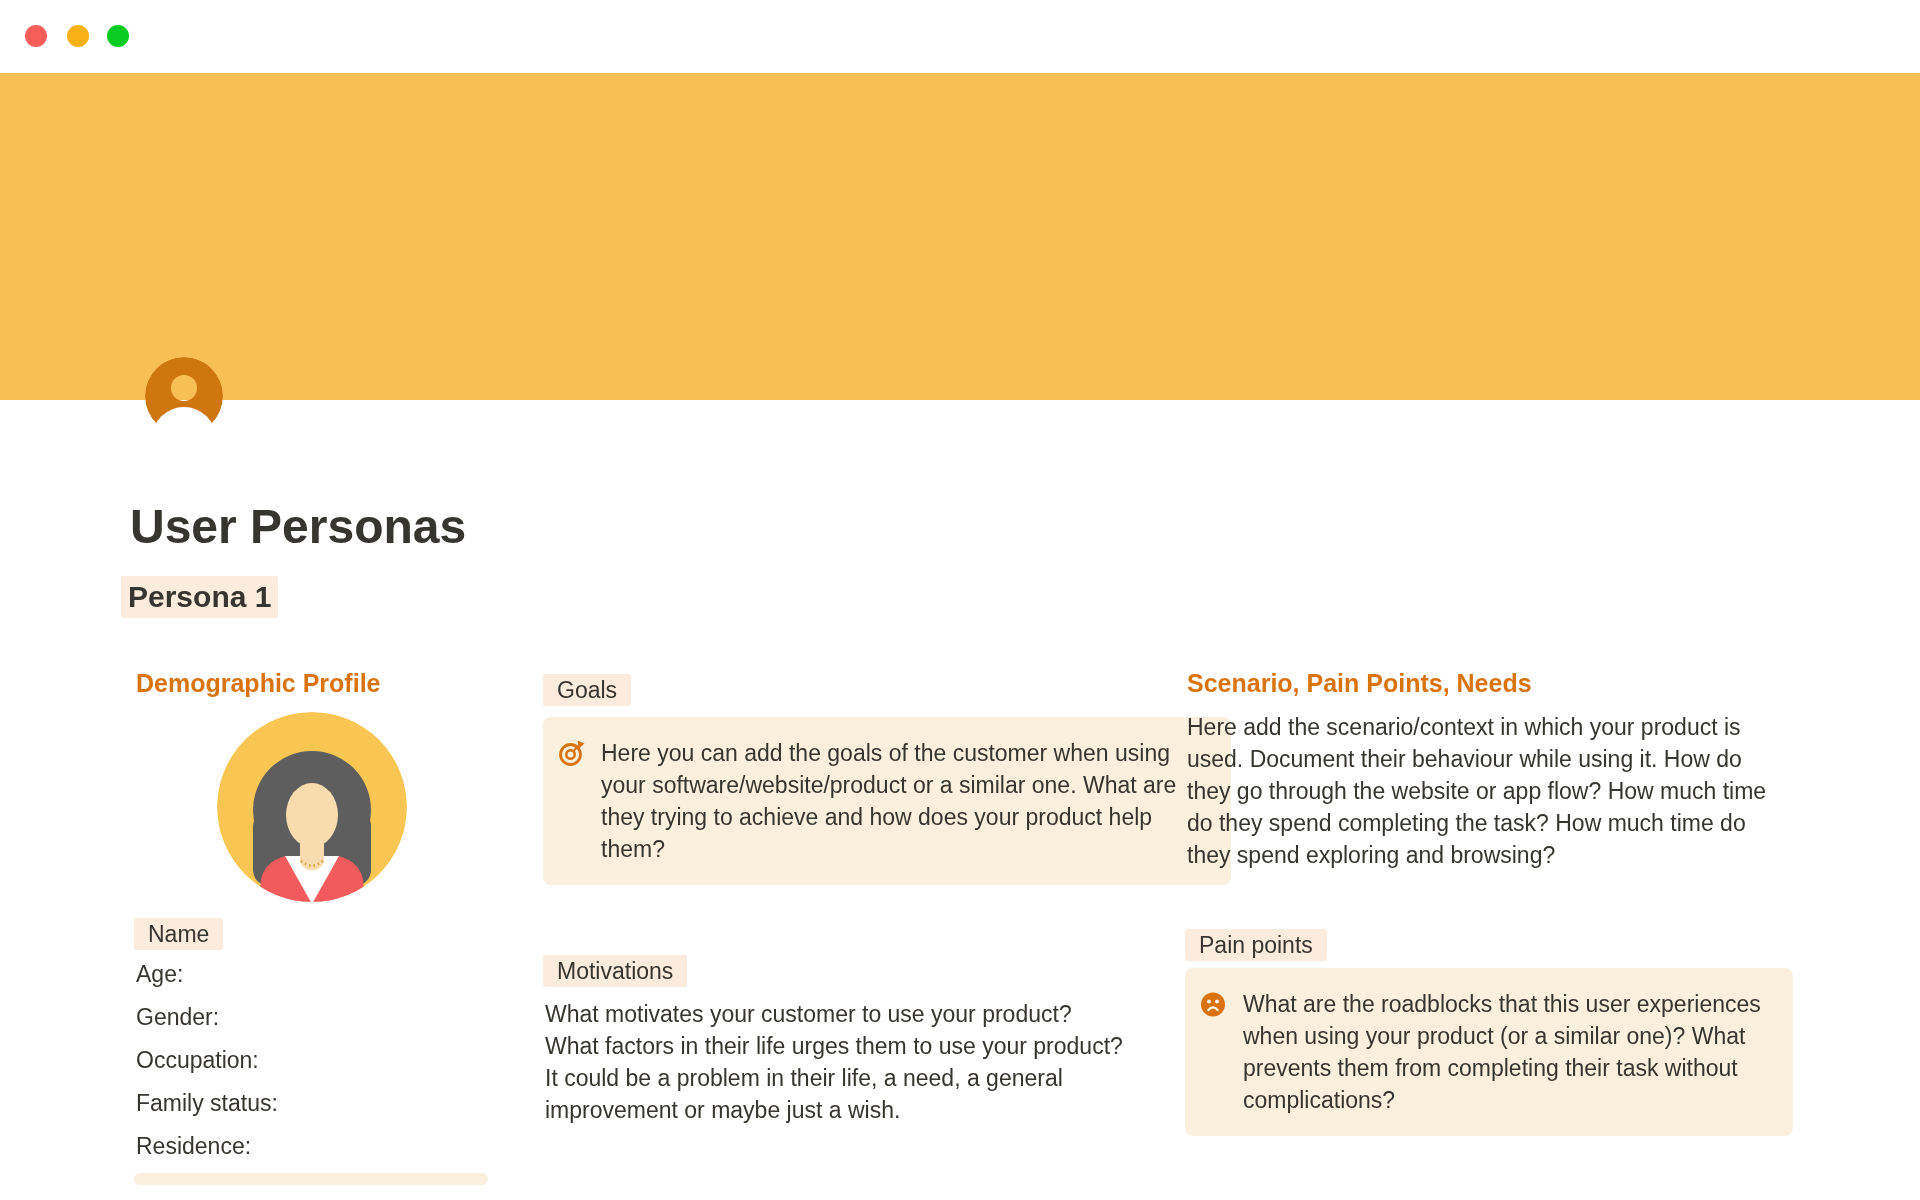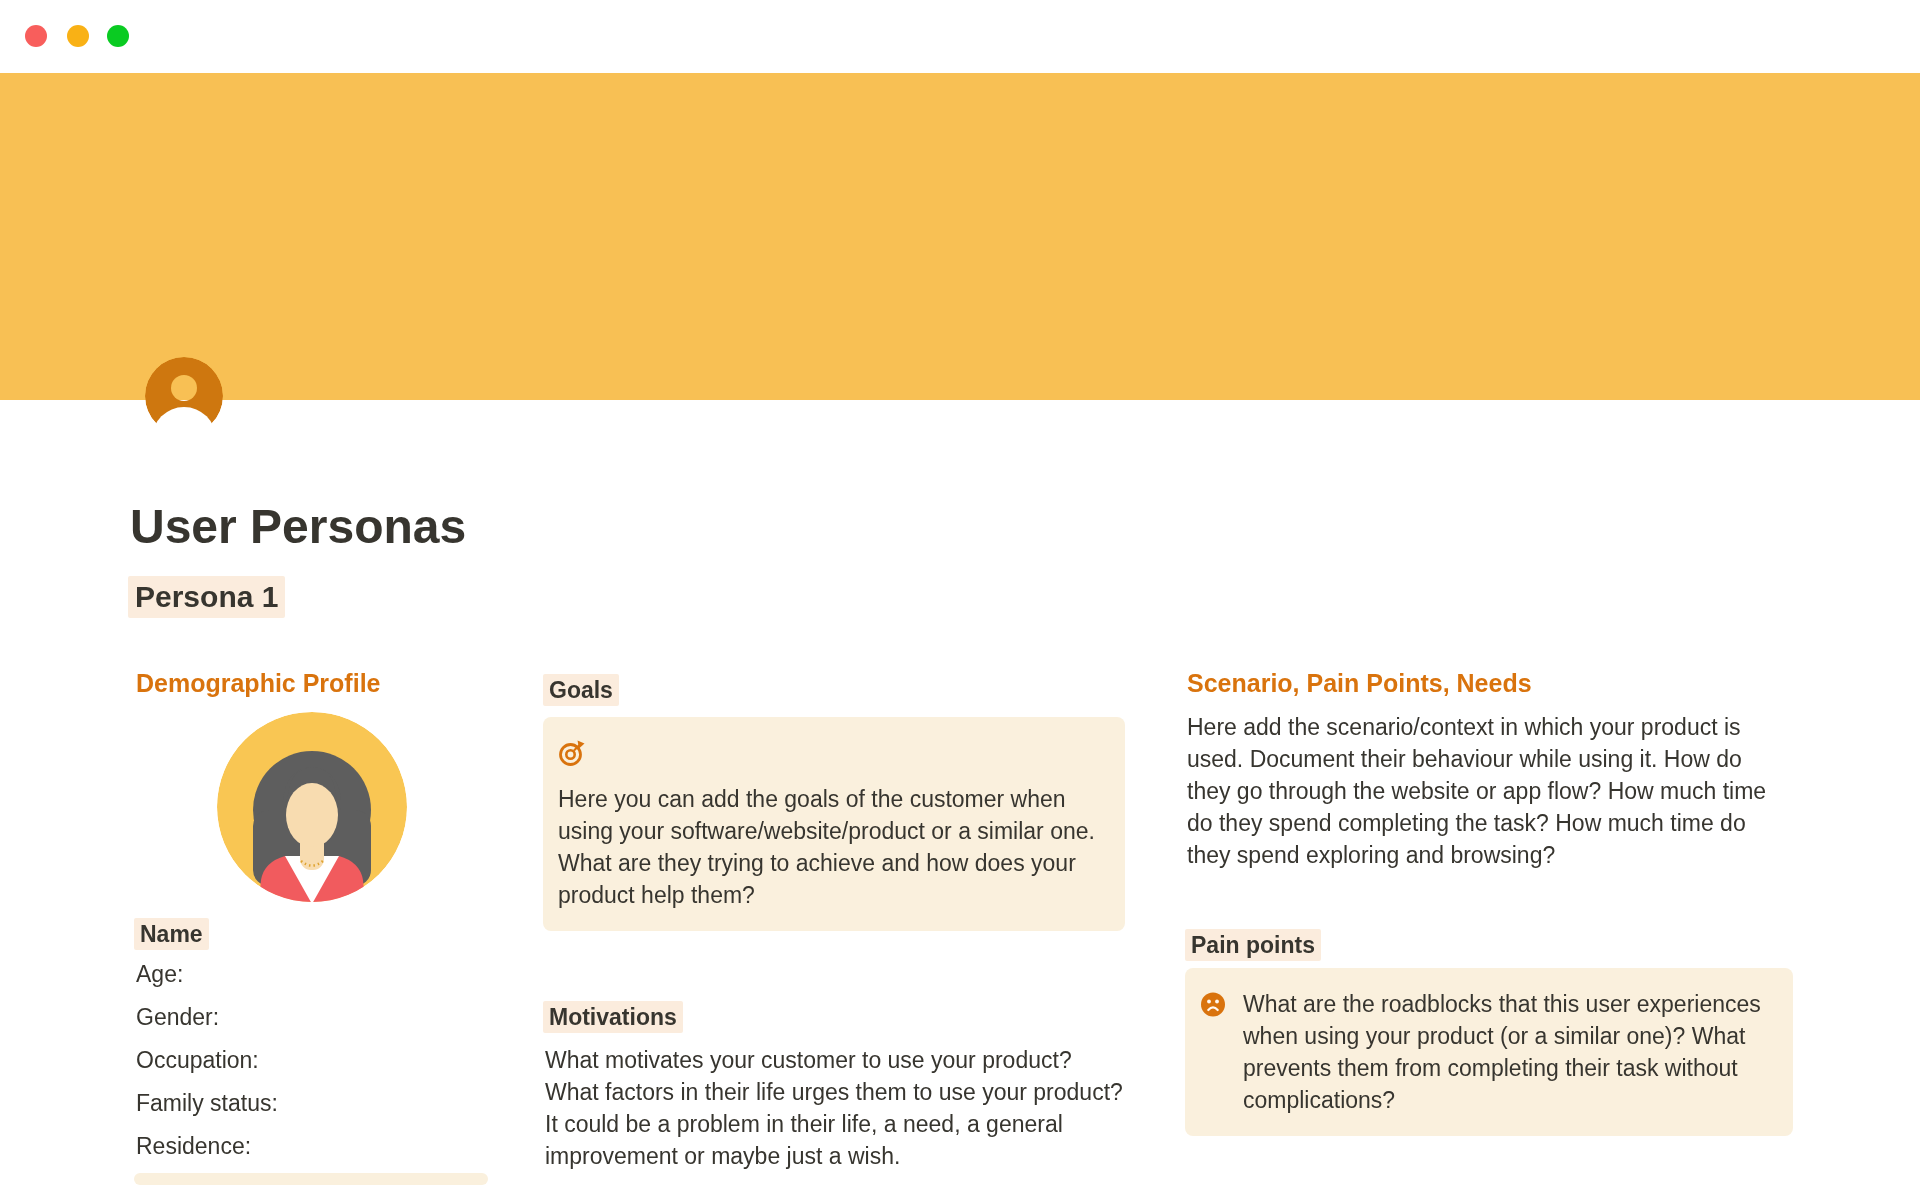--- a/index.html
+++ b/index.html
@@ -21,31 +21,31 @@
   .tl{position:absolute;top:25px;width:22px;height:22px;border-radius:50%;}
   .tl.red{left:25px;background:#F85E5C;}
   .tl.yellow{left:67px;background:#F9B115;}
   .tl.green{left:107px;background:#0ACB22;}
   
   .banner{position:absolute;left:0;top:73px;width:1920px;height:327px;background:var(--banner);}
   
   .page-icon{position:absolute;left:145px;top:357px;width:78px;height:78px;}
   
   .page-title{position:absolute;left:130px;top:466px;font-size:48px;line-height:58px;font-weight:700;letter-spacing:0;}
-  .section-heading{position:absolute;left:128px;top:576px;border-radius:8px;}
+  .section-heading{position:absolute;left:121px;top:576px;border-radius:8px;}
   .hl{display:inline-block;background:var(--hl);border-radius:2px;}
   .section-heading .hl{font-size:30px;line-height:42px;font-weight:700;padding:0 7px;}
   
   .col{position:absolute;top:660px;}
   .col-1{left:134px;width:356px;}
   .col-2{left:543px;width:596px;}
   .col-3{left:1185px;width:612px;}
   .col-heading{font-size:25px;line-height:34px;font-weight:700;color:var(--orange);margin:6px 0 0 2px;}
   .sub-label{margin:14px 0 0 0;}
-  .sub-label .hl{font-size:23px;line-height:32px;font-weight:700;padding:0 6px;}
+  .sub-label .hl{font-size:23px;line-height:32px;font-weight:400;padding:0 14px;}
   .body-text{font-size:23px;line-height:32px;color:var(--text);margin:11px 8px 0 2px;}
   
   .callout{background:var(--callout);border-radius:8px;display:flex;align-items:flex-start;gap:16px;
            padding:20px 24px 20px 15px;margin-top:11px;}
   .callout .c-icon{flex:0 0 27px;margin-top:3px;}
   .callout .c-text{font-size:23px;line-height:32px;color:var(--text);}
   
   .avatar{display:block;margin:12px auto 0 auto;}
   .name-label{margin:16px 0 0 0;}
   .field{font-size:23px;line-height:32px;margin:0 0 11px 2px;}
@@ -126,21 +126,21 @@
 
   <div class="empty-hl-bar"></div>
 </div>
 
 <div class="col col-2">
 
   <div class="sub-label">
     <span class="hl">Goals</span>
   </div>
 
-  <div class="callout" style="width:582px;flex-direction:column;">
+  <div class="callout" style="width:688px;">
     <svg class="c-icon" width="27" height="27" viewBox="0 0 27 27">
       <circle cx="12.5" cy="14.5" r="10" fill="none" stroke="#D9730D" stroke-width="2.8"></circle>
       <circle cx="12.5" cy="14.5" r="4.2" fill="none" stroke="#D9730D" stroke-width="2.6"></circle>
       <path d="M16,10.5 L22,4.5" stroke="#D9730D" stroke-width="2.2"></path>
       <path d="M19.5,0.5 L26.5,3.5 L21,8.5 Z" fill="#D9730D"></path>
     </svg>
     <div class="c-text">Here you can add the goals of the customer when using your software/website/product or a similar one. What are they trying to achieve and how does your product help them?</div>
   </div>
 
   <div class="spacer-56"></div>

